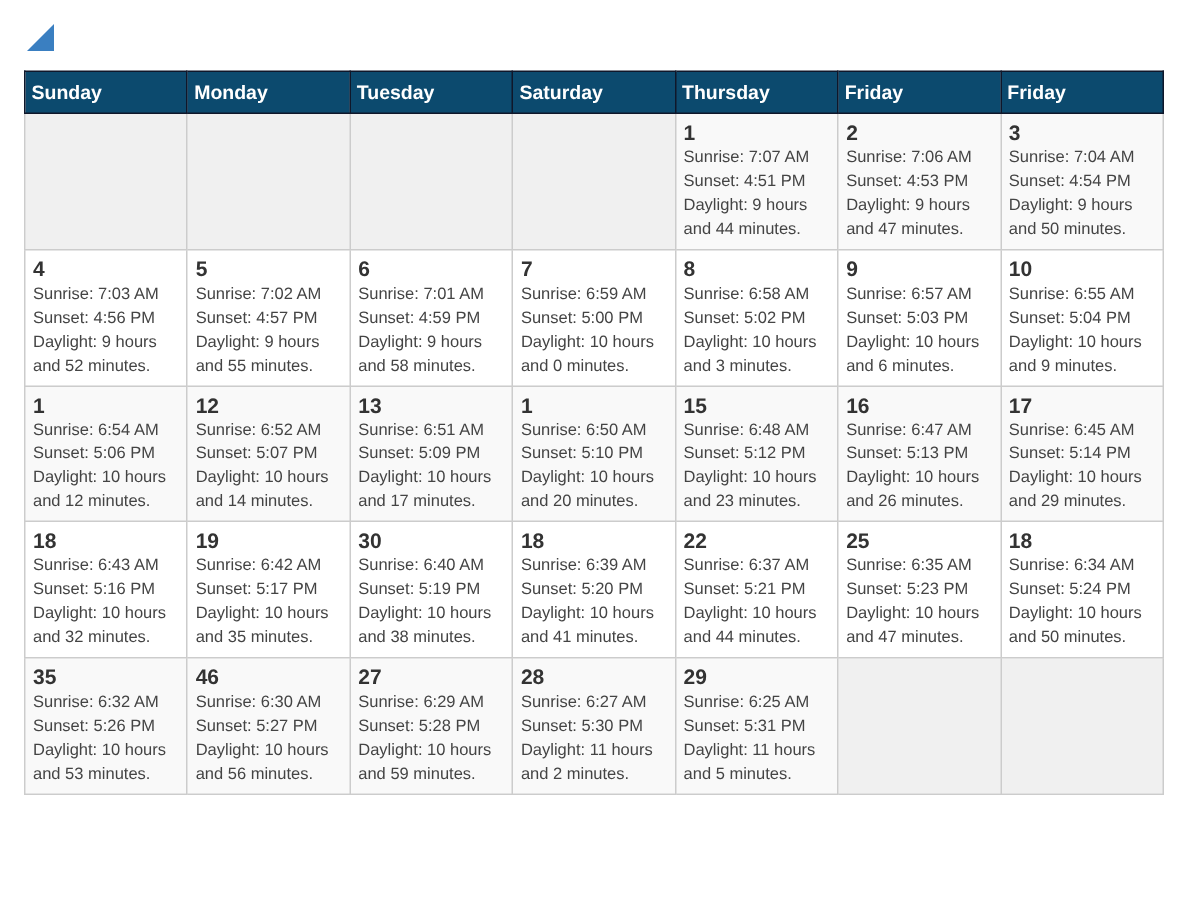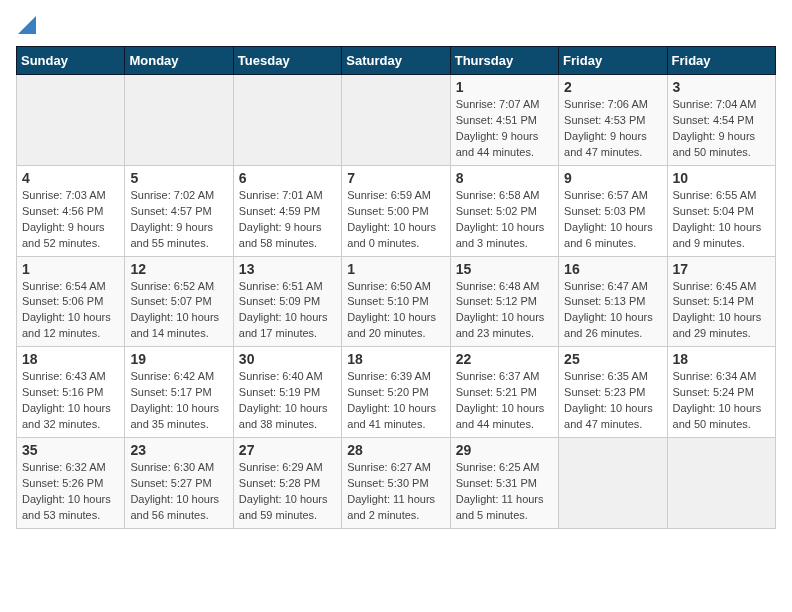--- a/index.html
+++ b/index.html
@@ -229,21 +229,21 @@
         <span class="day-number">18</span>
         <span class="day-info">Sunrise: 6:34 AM<br>Sunset: 5:24 PM<br>Daylight: 10 hours and 50 minutes.</span>
       </td>
       </tr>
       <tr>
         <td>
         <span class="day-number">35</span>
         <span class="day-info">Sunrise: 6:32 AM<br>Sunset: 5:26 PM<br>Daylight: 10 hours and 53 minutes.</span>
       </td>
         <td>
-        <span class="day-number">23</span>
+        <span class="day-number">46</span>
         <span class="day-info">Sunrise: 6:30 AM<br>Sunset: 5:27 PM<br>Daylight: 10 hours and 56 minutes.</span>
       </td>
         <td>
         <span class="day-number">27</span>
         <span class="day-info">Sunrise: 6:29 AM<br>Sunset: 5:28 PM<br>Daylight: 10 hours and 59 minutes.</span>
       </td>
         <td>
         <span class="day-number">28</span>
         <span class="day-info">Sunrise: 6:27 AM<br>Sunset: 5:30 PM<br>Daylight: 11 hours and 2 minutes.</span>
       </td>

